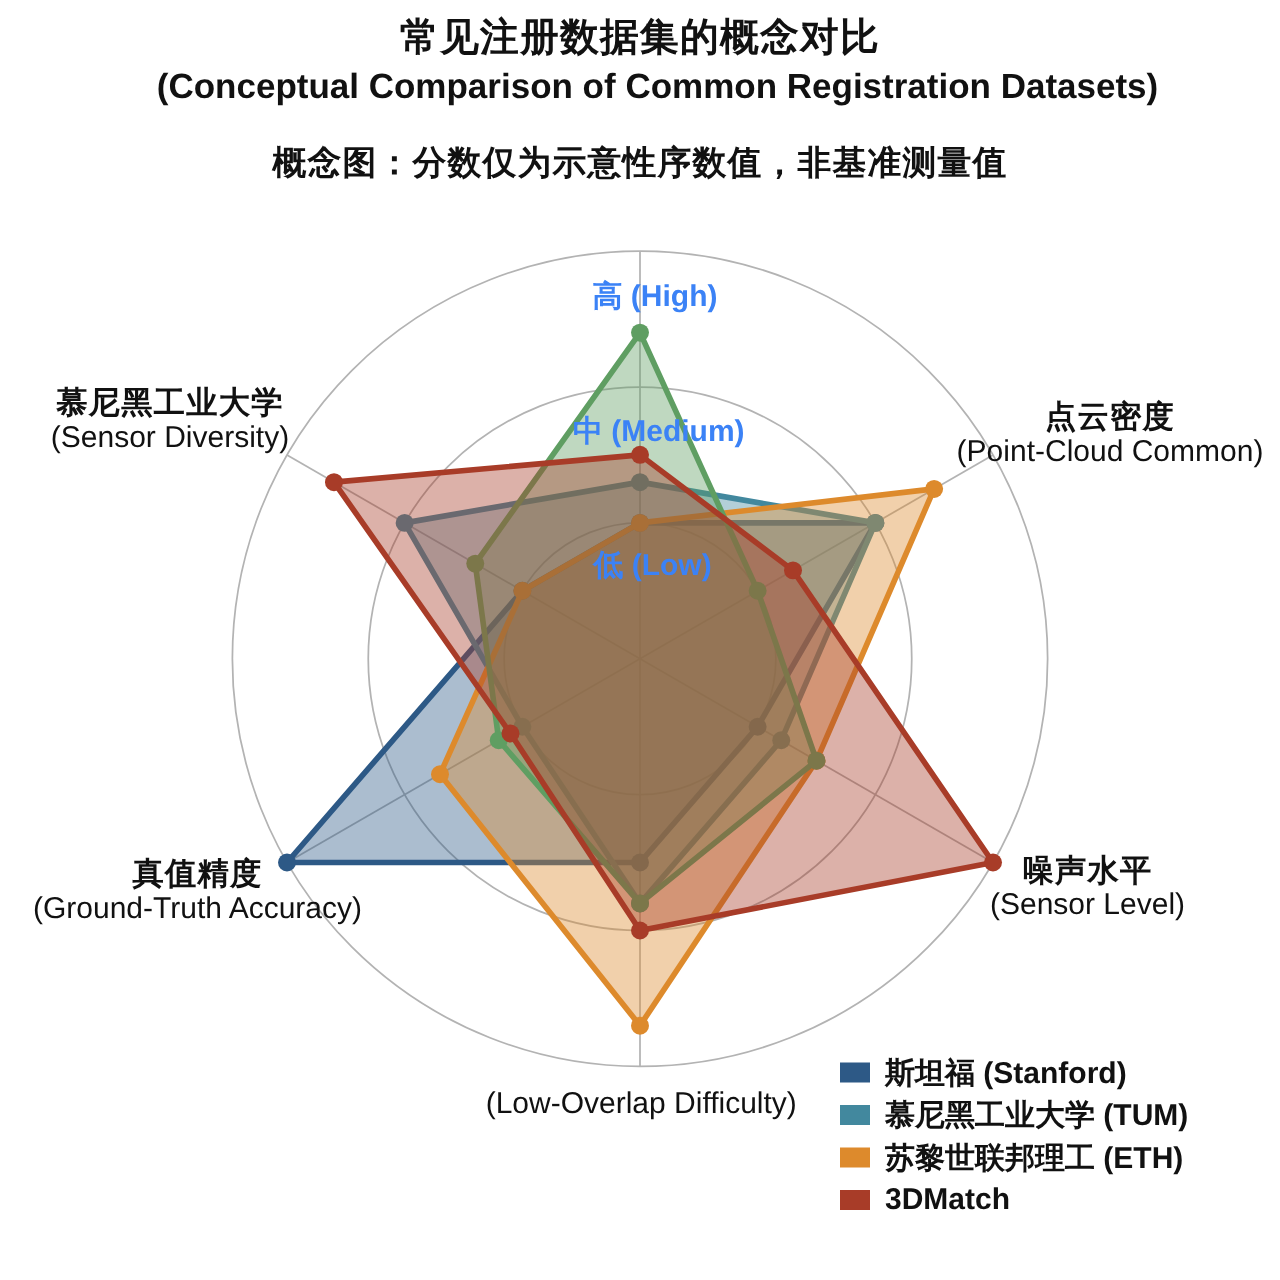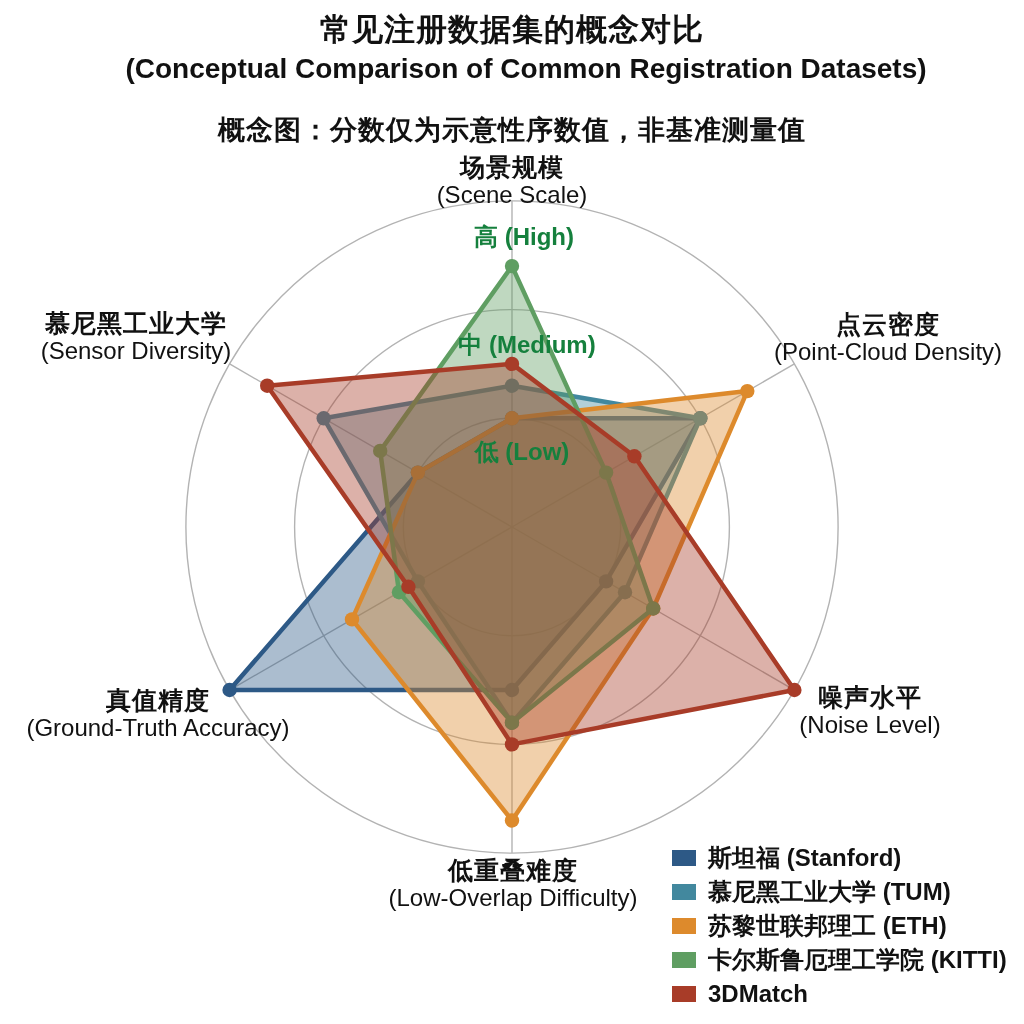--- a/index.html
+++ b/index.html
@@ -8,21 +8,21 @@
   .stage{position:absolute;left:0;top:0;width:1024px;height:1024px;}
   svg#radar-svg{position:absolute;left:0;top:0;}
   .titleblock{position:absolute;left:0;top:10px;width:1024px;text-align:center;}
   .title-zh{font-size:31px;font-weight:700;line-height:40px;letter-spacing:1px;}
   .title-en{font-size:28px;font-weight:700;line-height:38px;padding-left:28px;}
   .subtitle-zh{font-size:27px;font-weight:600;line-height:40px;margin-top:22px;letter-spacing:1px;}
   .axis-label{position:absolute;transform:translate(-50%,-50%);text-align:center;white-space:nowrap;}
   .axis-label .zh{font-size:25px;font-weight:600;line-height:28px;letter-spacing:1px;}
   .axis-label .en{font-size:24px;font-weight:500;line-height:27px;}
   .tick-label{position:absolute;transform:translate(-50%,-50%);font-size:24px;font-weight:600;
-              white-space:nowrap;color:#15803d;}
+              white-space:nowrap;color:#3b82f6;}
   .legend{position:absolute;left:672px;top:841px;}
   .legend-row{display:flex;align-items:center;height:34px;}
   .legend-swatch{width:24px;height:16px;margin-right:12px;flex:0 0 auto;}
   .legend-label{font-size:24px;font-weight:600;white-space:nowrap;}
 </style>
 </head>
 <body>
 
 <div class="stage">
 
@@ -72,34 +72,29 @@
       <circle cx="408.4" cy="586.8" r="7.2" fill="#a83c28"></circle>
       <circle cx="267.2" cy="385.7" r="7.2" fill="#a83c28"></circle>
     </svg>
 
   <div class="titleblock">
     <div class="title-zh">常见注册数据集的概念对比</div>
     <div class="title-en">(Conceptual Comparison of Common Registration Datasets)</div>
     <div class="subtitle-zh">概念图：分数仅为示意性序数值，非基准测量值</div>
   </div>
 
-  <div class="axis-label" style="left:512px;top:180px">
-    <div class="zh">场景规模</div>
-    <div class="en">(Scene Scale)</div>
-  </div>
-  <div class="axis-label" style="left:888px;top:337px">
+  <div class="axis-label" style="left:888px;top:347px">
     <div class="zh">点云密度</div>
-    <div class="en">(Point-Cloud Density)</div>
+    <div class="en">(Point-Cloud Common)</div>
   </div>
   <div class="axis-label" style="left:870px;top:710px">
     <div class="zh">噪声水平</div>
-    <div class="en">(Noise Level)</div>
+    <div class="en">(Sensor Level)</div>
   </div>
   <div class="axis-label" style="left:513px;top:883px">
-    <div class="zh">低重叠难度</div>
     <div class="en">(Low-Overlap Difficulty)</div>
   </div>
   <div class="axis-label" style="left:158px;top:713px">
     <div class="zh">真值精度</div>
     <div class="en">(Ground-Truth Accuracy)</div>
   </div>
   <div class="axis-label" style="left:136px;top:336px">
     <div class="zh">慕尼黑工业大学</div>
     <div class="en">(Sensor Diversity)</div>
   </div>
@@ -115,22 +110,18 @@
     </div>
     <div class="legend-row">
       <span class="legend-swatch" style="background-color: rgb(66, 136, 158);"></span>
       <span class="legend-label">慕尼黑工业大学 (TUM)</span>
     </div>
     <div class="legend-row">
       <span class="legend-swatch" style="background-color: rgb(221, 138, 44);"></span>
       <span class="legend-label">苏黎世联邦理工 (ETH)</span>
     </div>
     <div class="legend-row">
-      <span class="legend-swatch" style="background-color: rgb(95, 158, 98);"></span>
-      <span class="legend-label">卡尔斯鲁厄理工学院 (KITTI)</span>
-    </div>
-    <div class="legend-row">
       <span class="legend-swatch" style="background-color: rgb(168, 60, 40);"></span>
       <span class="legend-label">3DMatch</span>
     </div>
   </div>
 
 </div>
 
 </body></html>

